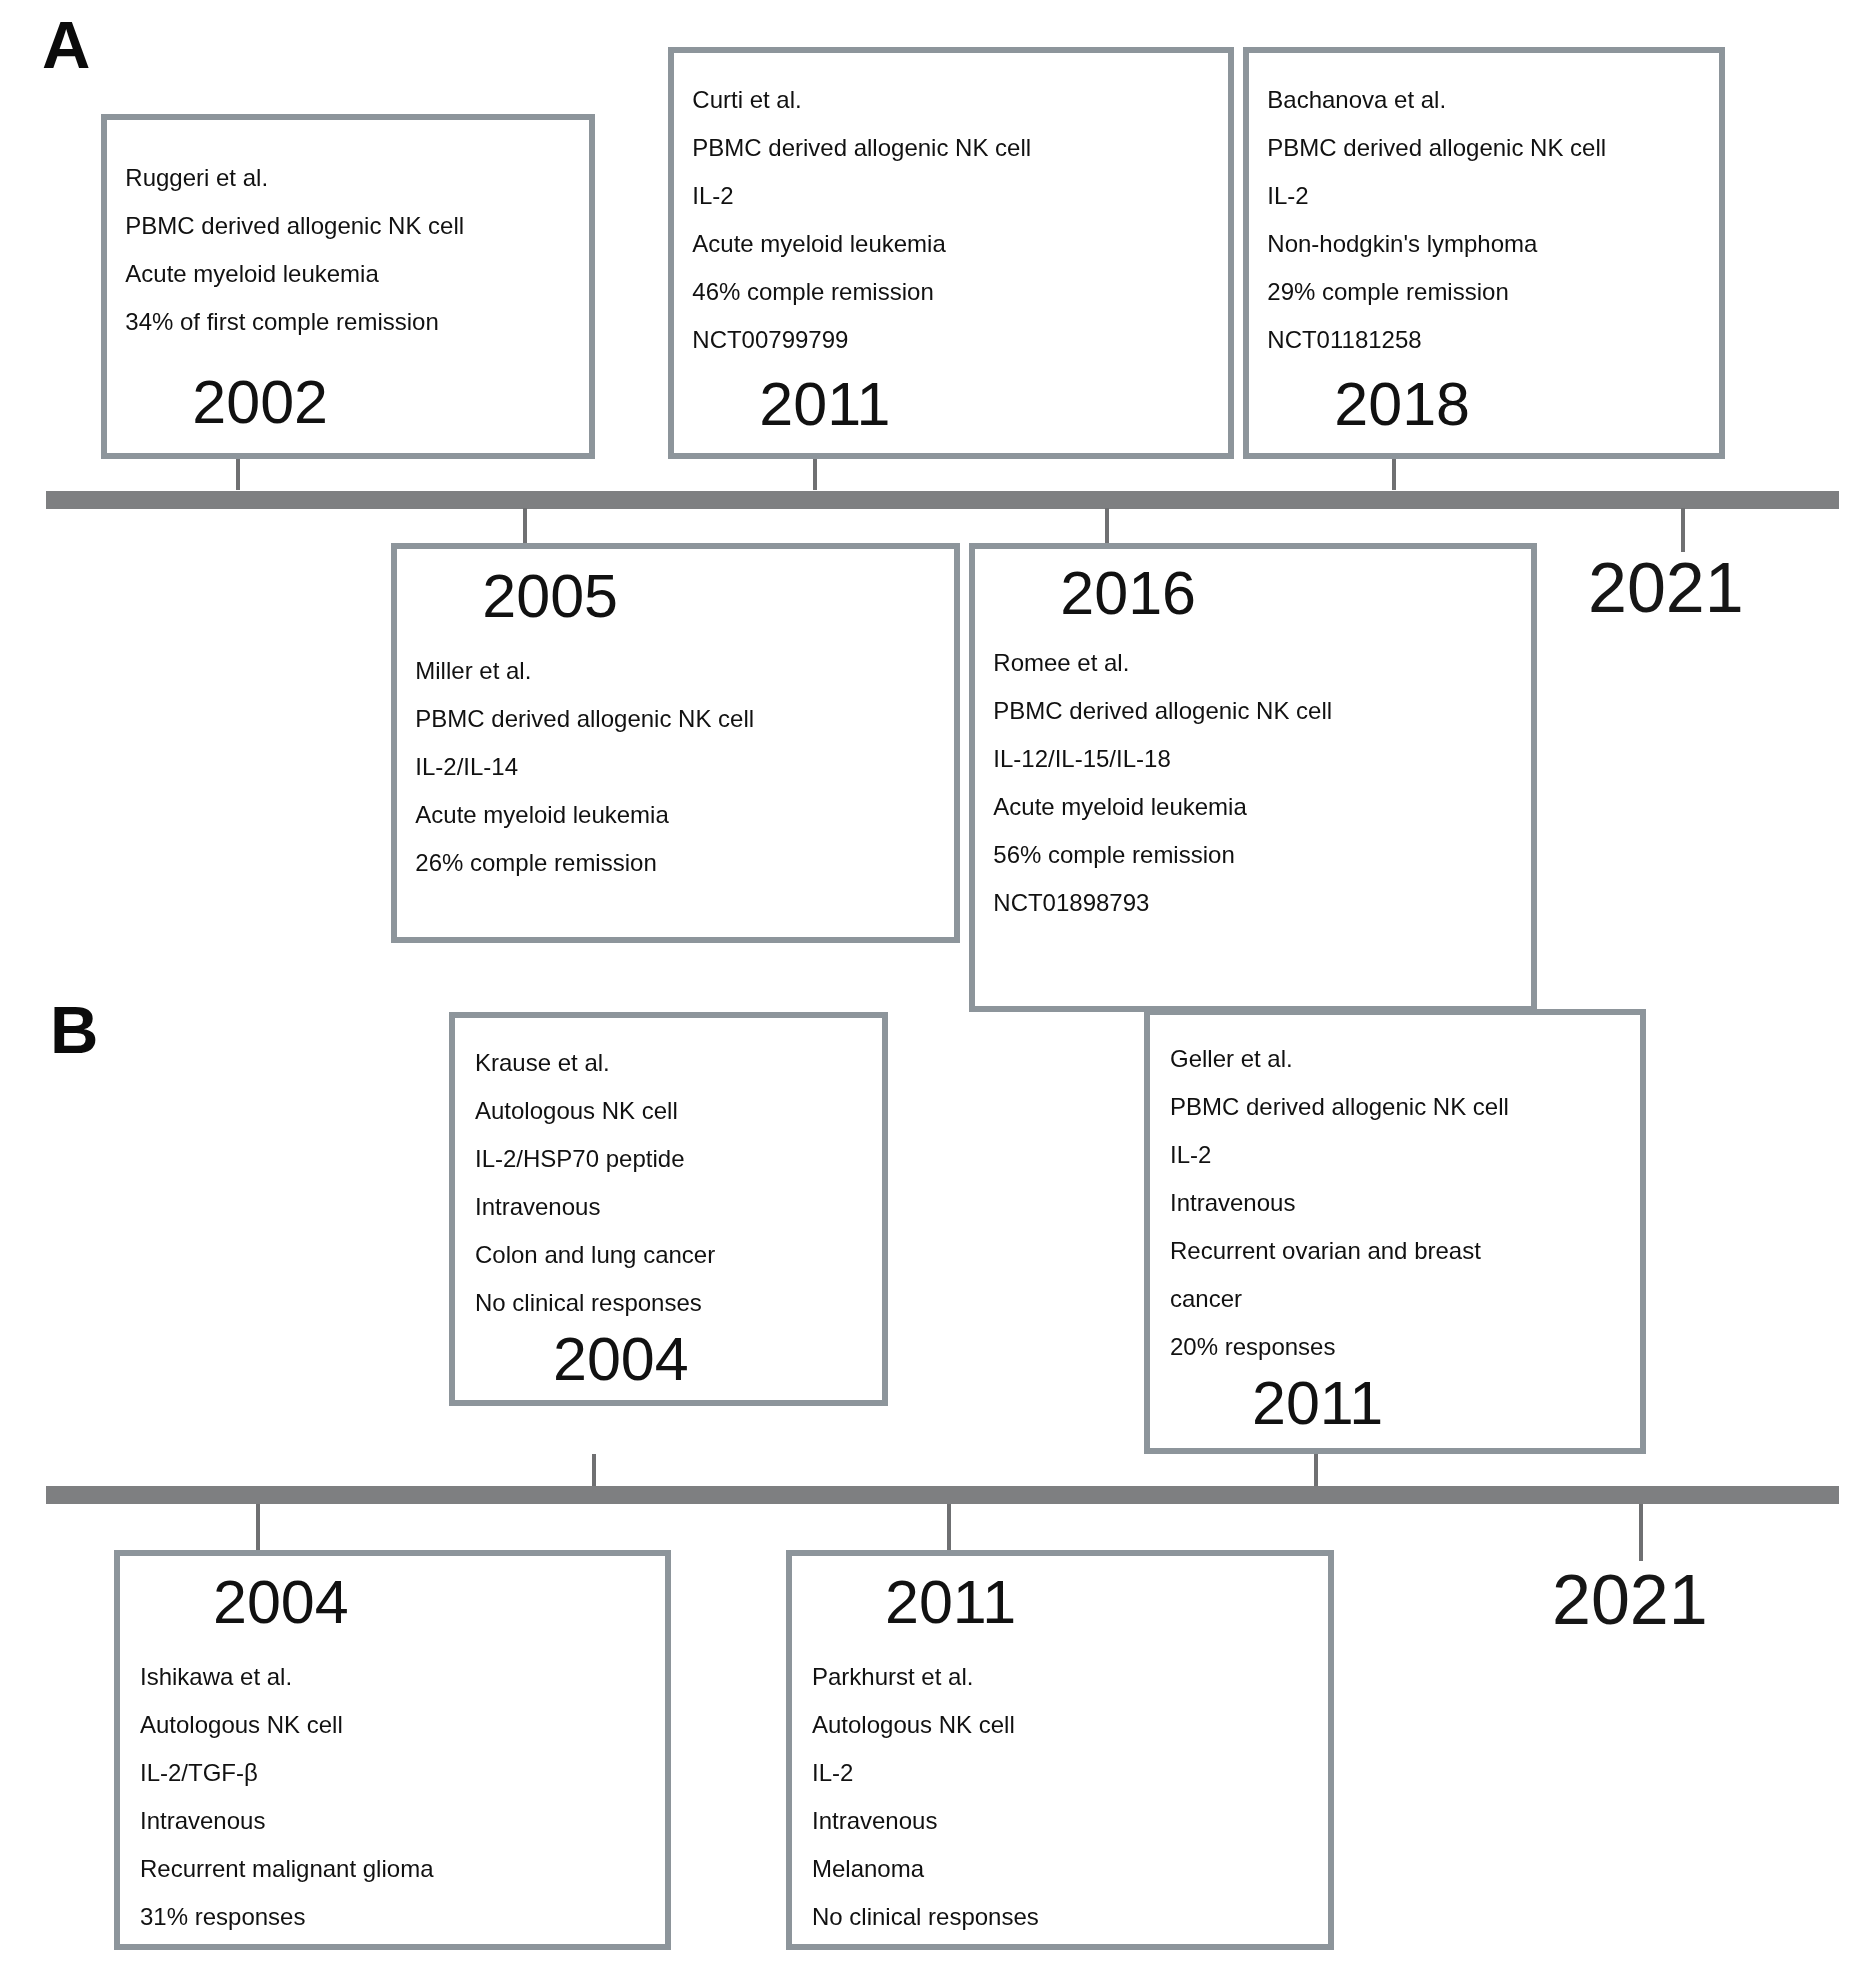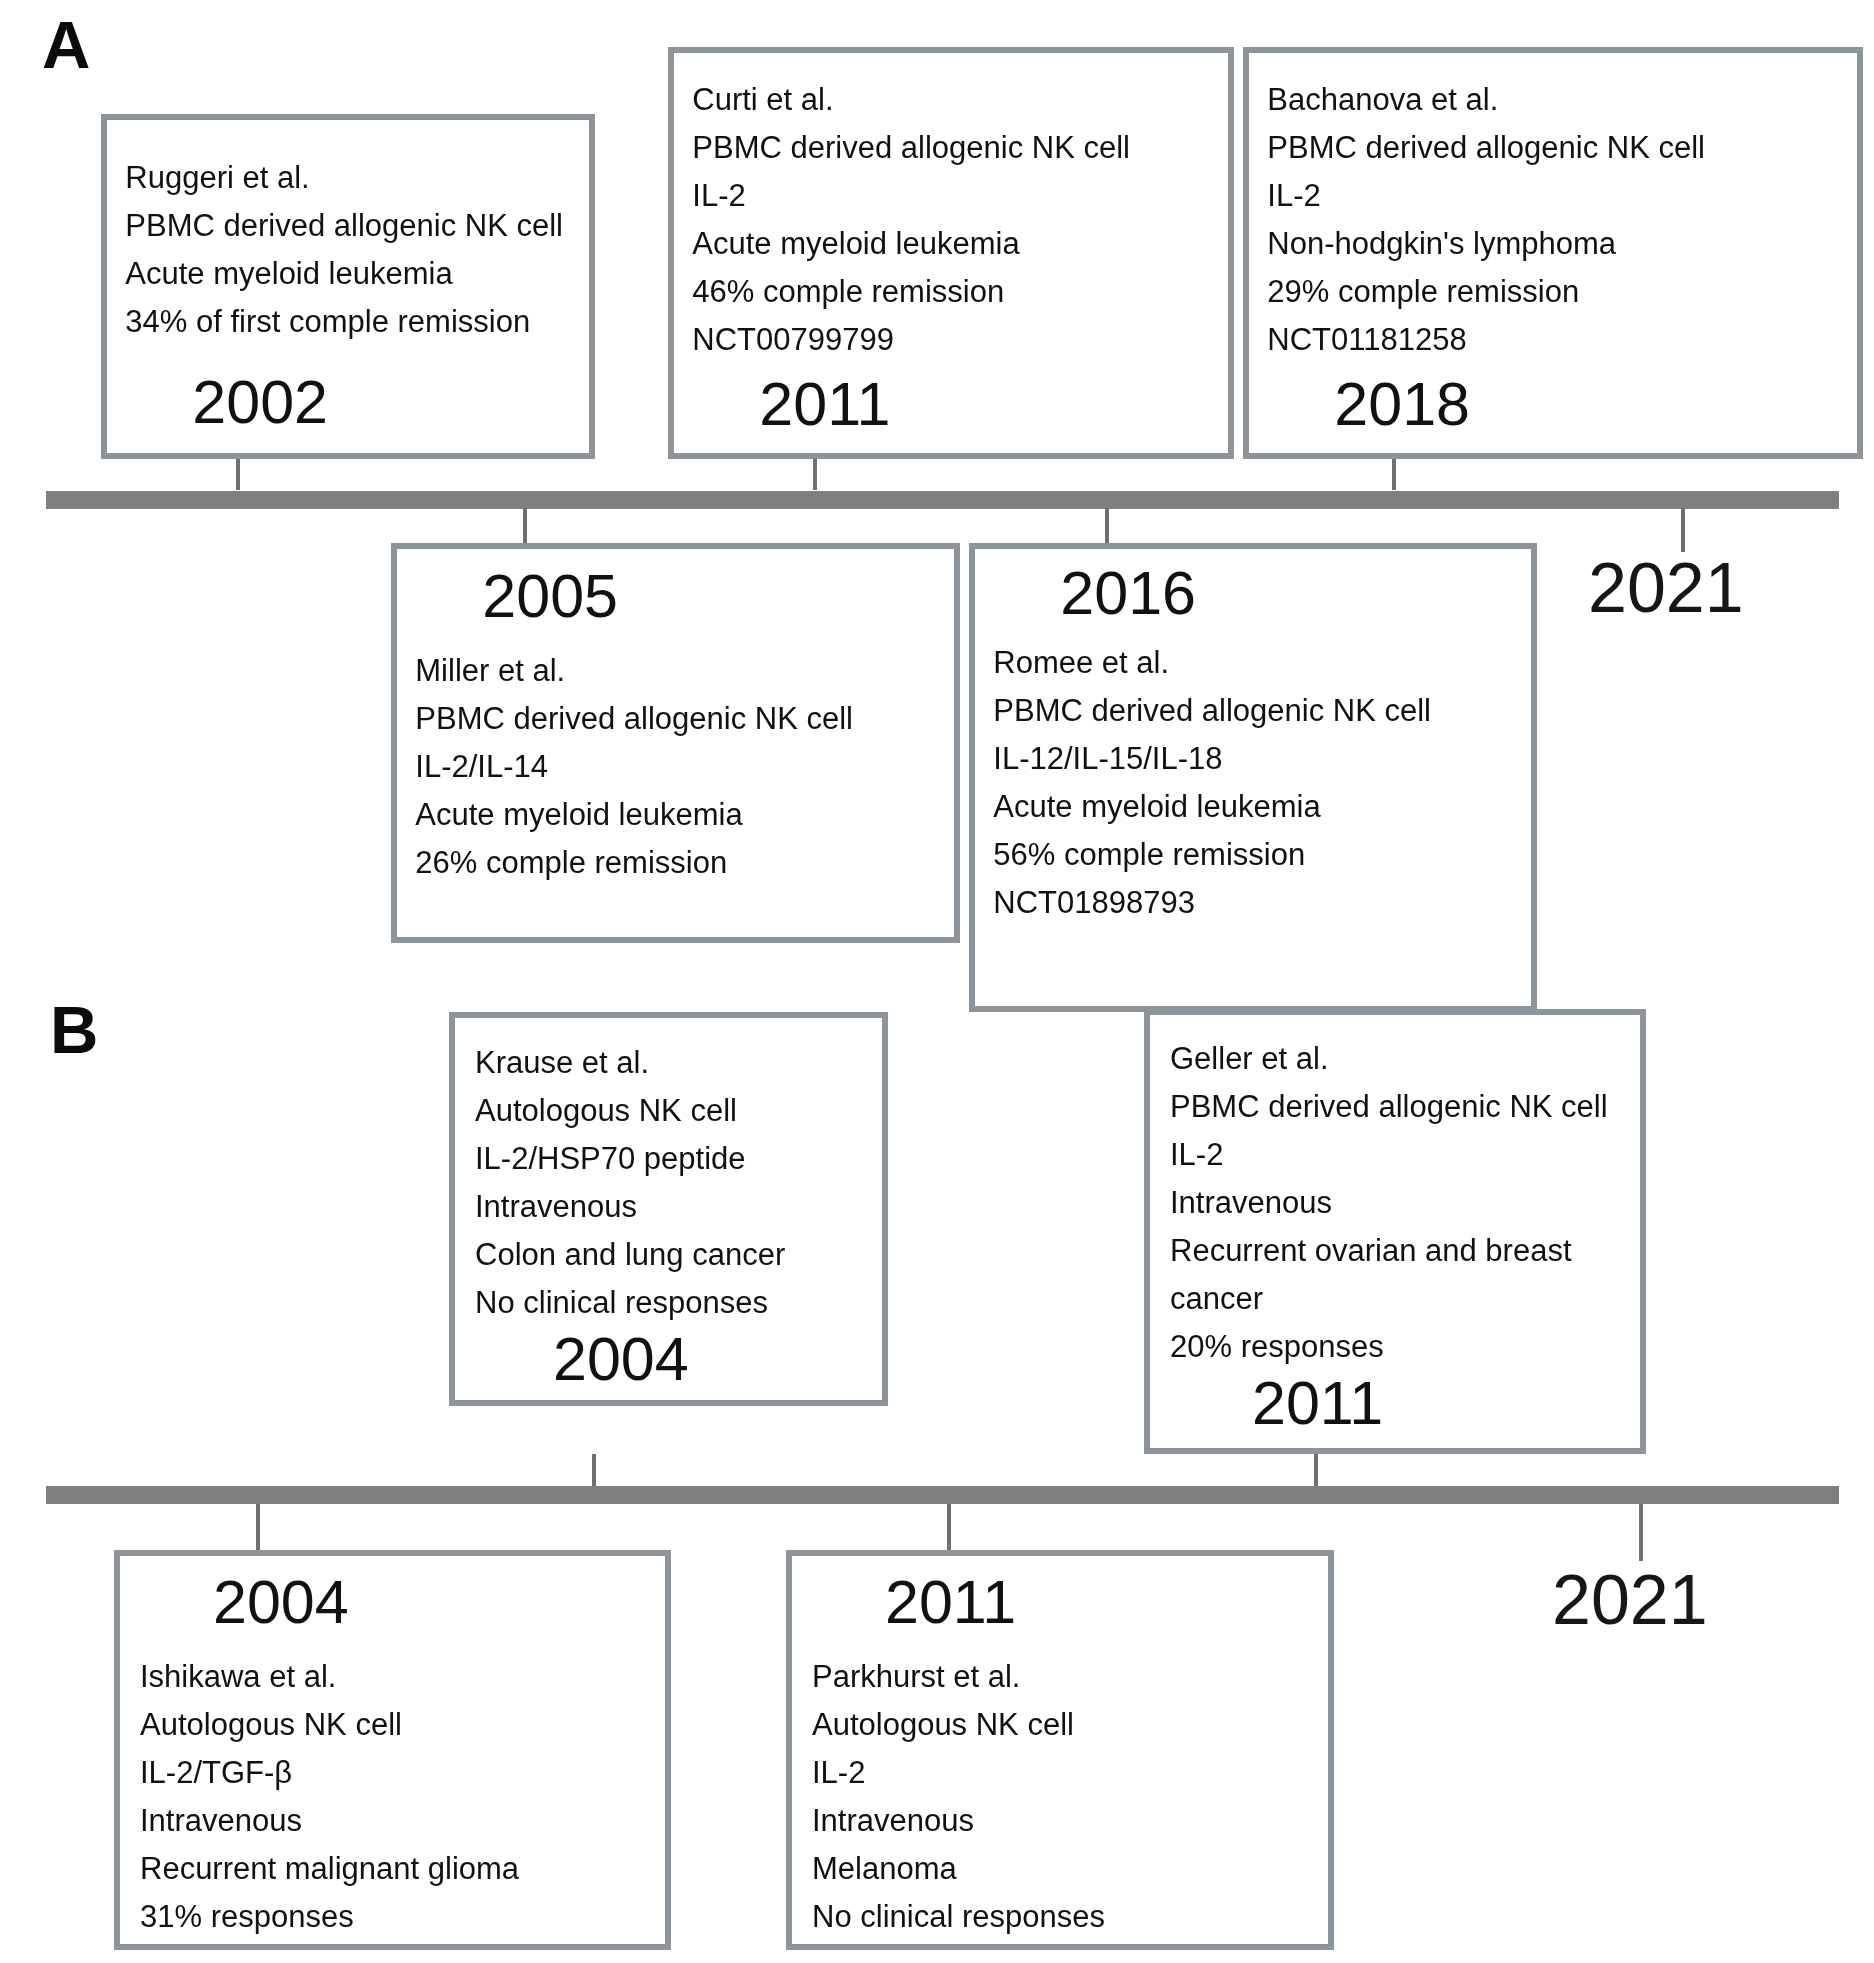--- a/index.html
+++ b/index.html
@@ -5,21 +5,21 @@
   html,body{margin:0;padding:0;background:#ffffff;}
   .canvas{
     position:relative;width:1874px;height:1964px;background:#ffffff;overflow:hidden;
     font-family:"Liberation Sans","DejaVu Sans",sans-serif;color:#111111;
   }
   .panel-label{position:absolute;font-size:67px;font-weight:800;color:#0b0b0b;line-height:1;}
   .box{
     position:absolute;background:#ffffff;border:6.1px solid #8d959b;
     box-sizing:border-box;display:flex;flex-direction:column;overflow:hidden;
   }
-  .bl{font-size:31px;line-height:48px;white-space:nowrap;}
+  .bl{font-size:24px;line-height:48px;white-space:nowrap;}
   .yr{font-size:61px;line-height:1.08;padding-left:67px;white-space:nowrap;}
   .box.year-bottom .yr{margin-top:auto;padding-bottom:4.6px;}
   .box.year-top .yr{margin-bottom:17px;}
   .tbar{position:absolute;height:17.5px;background:#7e7f81;}
   .tick{position:absolute;width:3.8px;background:#6f7072;}
   .end-year{position:absolute;font-size:70px;line-height:1.05;color:#161616;white-space:nowrap;}
 </style>
 </head>
 <body>
 
@@ -38,21 +38,21 @@
   <div class="box year-bottom" style="left:668px;top:47px;width:566px;height:412px;padding:23px 18.3px 10.7px 18.3px;">
     <div class="bl">Curti et al.</div>
     <div class="bl">PBMC derived allogenic NK cell</div>
     <div class="bl">IL-2</div>
     <div class="bl">Acute myeloid leukemia</div>
     <div class="bl">46% comple remission</div>
     <div class="bl">NCT00799799</div>
     <div class="yr">2011</div>
   </div>
 
-  <div class="box year-bottom" style="left:1243px;top:47px;width:620px;height:412px;padding:23px 18.3px 10.7px 18.3px;">
+  <div class="box year-bottom" style="left:1243px;top:47px;width:482px;height:412px;padding:23px 18.3px 10.7px 18.3px;">
     <div class="bl">Bachanova et al.</div>
     <div class="bl">PBMC derived allogenic NK cell</div>
     <div class="bl">IL-2</div>
     <div class="bl">Non-hodgkin's lymphoma</div>
     <div class="bl">29% comple remission</div>
     <div class="bl">NCT01181258</div>
     <div class="yr">2018</div>
   </div>
 
   <div class="tick" style="left:236px;top:459px;height:31px;"></div>

